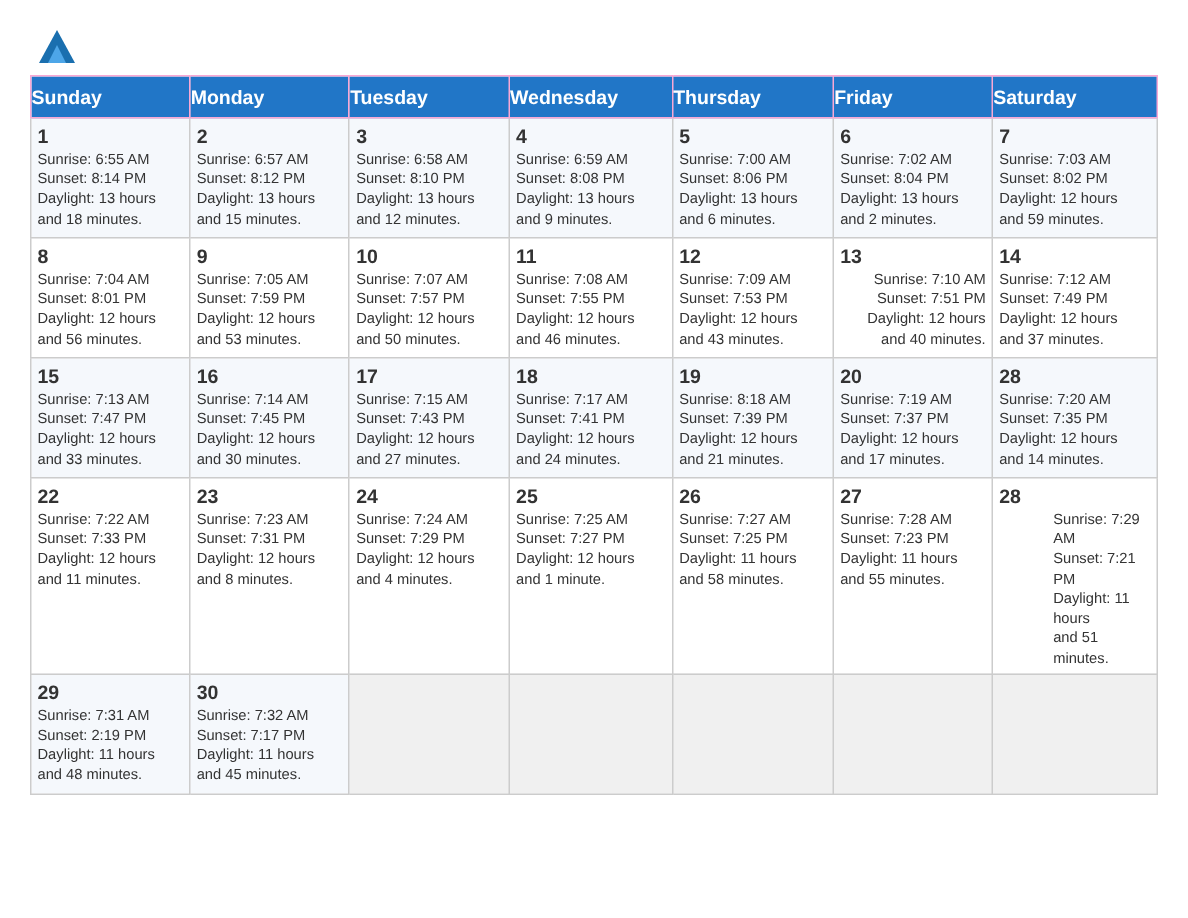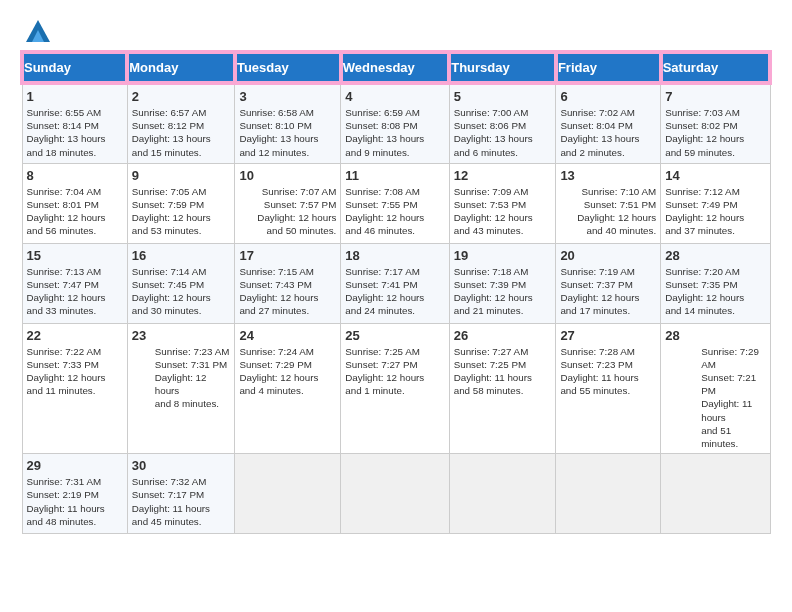--- a/index.html
+++ b/index.html
@@ -54,21 +54,21 @@
       border-collapse: collapse;
       font-size: 10.5px;
     }
     thead tr th {
       background: #2176c7;
       color: #fff;
       font-weight: bold;
       font-size: 13px;
       padding: 6px 0;
       text-align: left;
-      border: 4px solid #f9a8d4;
+      border: 1px solid #f9a8d4;
     }
     tbody tr td {
       border: 1px solid #ccc;
       vertical-align: top;
       padding: 4px 4px 3px 4px;
       width: 113px;
       height: 80px;
       background: #fff;
       color: #333;
     }
@@ -187,21 +187,21 @@
           </td>
           <td>
             <span class="day-num">9</span>
             <div class="day-info" style="white-space: pre-line;">Sunrise: 7:05 AM
 Sunset: 7:59 PM
 Daylight: 12 hours
 and 53 minutes.</div>
           </td>
           <td>
             <span class="day-num">10</span>
-            <div class="day-info" style="white-space: pre-line; text-align: right;">Sunrise: 7:07 AM
+            <div class="day-info" style="white-space: pre-line;">Sunrise: 7:07 AM
 Sunset: 7:57 PM
 Daylight: 12 hours
 and 50 minutes.</div>
           </td>
           <td>
             <span class="day-num">11</span>
             <div class="day-info" style="white-space: pre-line;">Sunrise: 7:08 AM
 Sunset: 7:55 PM
 Daylight: 12 hours
 and 46 minutes.</div>
@@ -252,21 +252,21 @@
           </td>
           <td>
             <span class="day-num">18</span>
             <div class="day-info" style="white-space: pre-line;">Sunrise: 7:17 AM
 Sunset: 7:41 PM
 Daylight: 12 hours
 and 24 minutes.</div>
           </td>
           <td>
             <span class="day-num">19</span>
-            <div class="day-info" style="white-space: pre-line;">Sunrise: 7:18 AM
+            <div class="day-info" style="white-space: pre-line;">Sunrise: 8:18 AM
 Sunset: 7:39 PM
 Daylight: 12 hours
 and 21 minutes.</div>
           </td>
           <td>
             <span class="day-num">20</span>
             <div class="day-info" style="white-space: pre-line;">Sunrise: 7:19 AM
 Sunset: 7:37 PM
 Daylight: 12 hours
 and 17 minutes.</div>
@@ -282,21 +282,21 @@
         <tr>
           <td>
             <span class="day-num">22</span>
             <div class="day-info" style="white-space: pre-line;">Sunrise: 7:22 AM
 Sunset: 7:33 PM
 Daylight: 12 hours
 and 11 minutes.</div>
           </td>
           <td>
             <span class="day-num">23</span>
-            <div class="day-info" style="white-space: pre-line; margin-left: 23px;">Sunrise: 7:23 AM
+            <div class="day-info" style="white-space: pre-line;">Sunrise: 7:23 AM
 Sunset: 7:31 PM
 Daylight: 12 hours
 and 8 minutes.</div>
           </td>
           <td>
             <span class="day-num">24</span>
             <div class="day-info" style="white-space: pre-line;">Sunrise: 7:24 AM
 Sunset: 7:29 PM
 Daylight: 12 hours
 and 4 minutes.</div>

